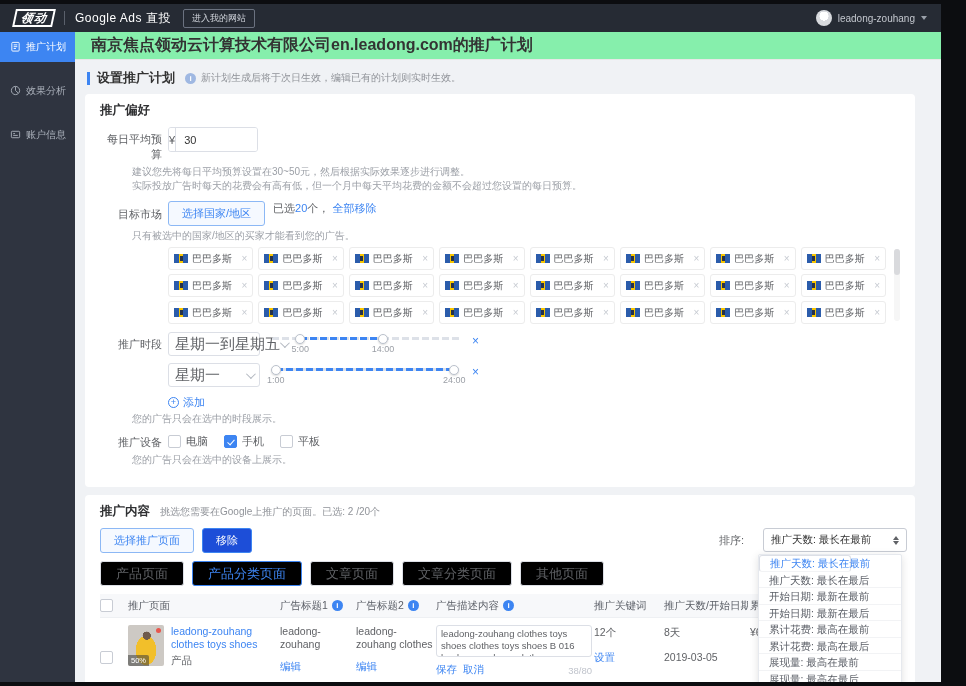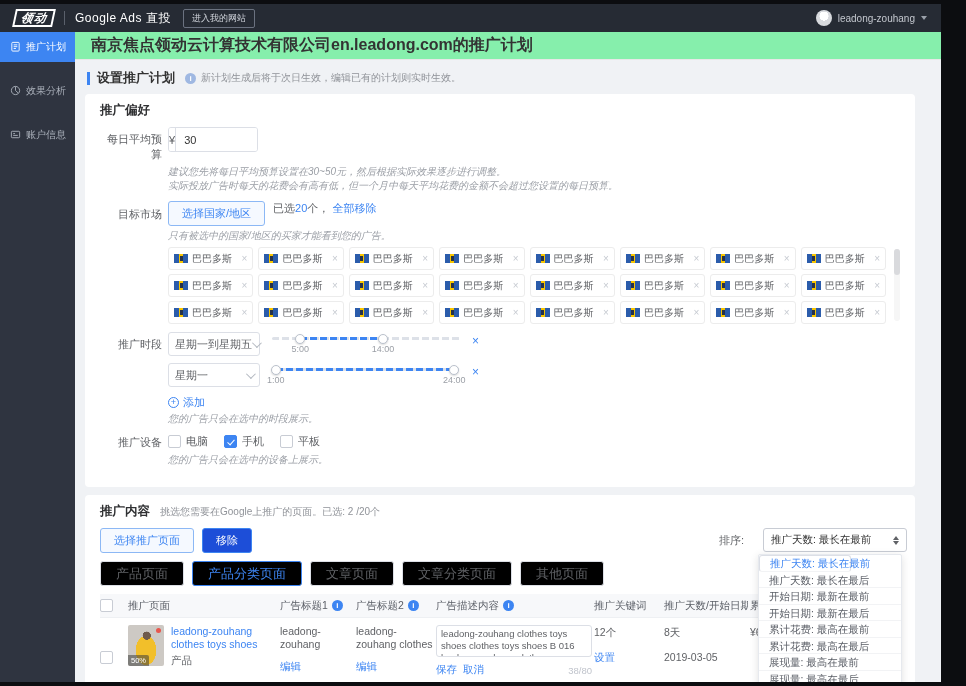--- a/index.html
+++ b/index.html
@@ -55,21 +55,21 @@
 
   .card { background:#fff; border-radius:4px; margin:0 26px 8px 10px;
           padding:8px 15px 20px; }
   .card h3 { font-size:12.5px; color:#303133; margin-bottom:8px; }
 
   
   .frow { display:flex; align-items:flex-start; margin-top:8px; }
   .flabel { width:62px; text-align:right; color:#606266; font-size:11px;
             flex-shrink:0; padding-top:5px; }
   .fctrl { margin-left:6px; }
-  .hint { color:#9b9fa6; font-size:10px; line-height:14px; margin-left:68px;font-style:italic; }
+  .hint { color:#9b9fa6; font-size:10px; line-height:14px; margin-left:32px; }
   .hint.mt { margin-top:3px; }
 
   .budget-box { display:flex; width:90px; height:25px; border:1px solid #dcdfe6;
                 border-radius:3px; background:#fff; overflow:hidden; }
   .budget-cur { width:24px; display:flex; align-items:center; justify-content:center;
                 border-right:1px solid #dcdfe6; color:#606266; background:#fff; }
   .budget-val { flex:1; border:none; outline:none; padding-left:8px; font-size:11px; color:#333;
                 font-family:inherit; }
 
   .btn { height:25px; border-radius:3px; font-size:11px; padding:0 13px; cursor:pointer;
@@ -92,21 +92,21 @@
   .flag::after { content:""; position:absolute; left:5.5px; top:2px; width:3px; height:5px; background:#26324a; }
   .tags-scroll { position:absolute; right:0; top:2px; width:6px; height:72px;
                  background:#f6f6f6; border-radius:3px; }
   .tags-thumb { position:absolute; top:0; left:0; width:6px; height:26px;
                 background:#d9dadd; border-radius:3px; }
 
   
   .sched-row { display:flex; align-items:center; margin-bottom:5px; }
   .sel { width:92px; height:24px; border:1px solid #dcdfe6; border-radius:3px;
          display:flex; align-items:center; padding:0 6px; color:#606266; background:#fff; cursor:pointer; }
-  .sel .sel-txt { flex:1; font-size:11px; white-space:nowrap; }
+  .sel .sel-txt { flex:1; font-size:15px; white-space:nowrap; }
   .chev { width:7px; height:7px; border-right:1px solid #b3b8c0; border-bottom:1px solid #b3b8c0;
           transform:rotate(45deg) translateY(-2px); flex-shrink:0; }
   .slider { position:relative; width:188px; height:26px; margin-left:12px; }
   .strack, .sactive { position:absolute; top:6px; height:3px; border-radius:2px; }
   .strack { left:0; right:0;
             background:repeating-linear-gradient(90deg,#dde1e8 0 7px,rgba(0,0,0,0) 7px 10px); }
   .sactive { background:repeating-linear-gradient(90deg,#3d85f2 0 7px,rgba(0,0,0,0) 7px 10px); }
   .shandle { position:absolute; top:2.5px; width:10px; height:10px; border-radius:50%;
              background:#fff; border:1px solid #bac1cc; box-shadow:0 1px 2px rgba(0,0,0,.15);
              transform:translateX(-50%); cursor:pointer; }

